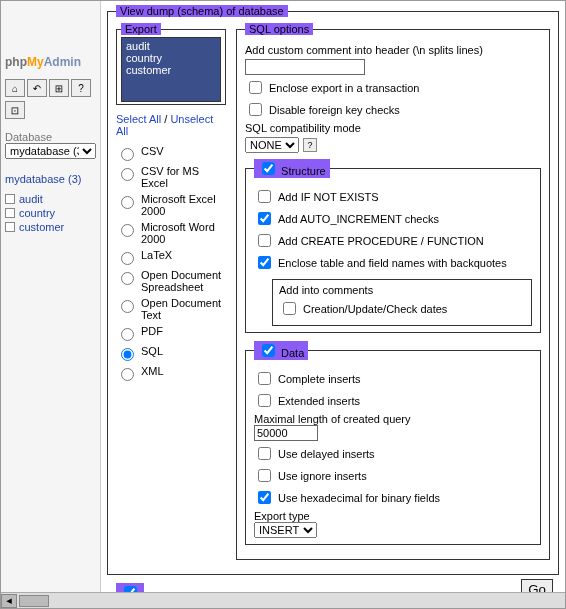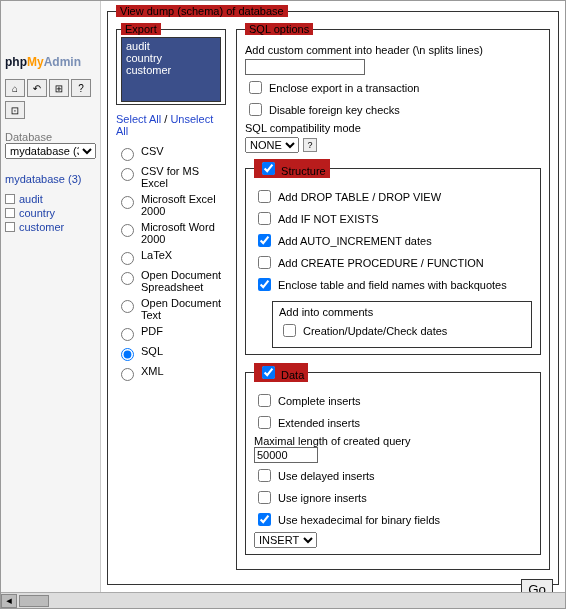--- a/index.html
+++ b/index.html
@@ -1,34 +1,34 @@
 <!DOCTYPE html>
 <html><head>
 <meta charset="utf-8">
 <style>
 * { box-sizing: border-box; }
 body { margin:0; font-family: Tahoma, Arial, sans-serif; font-size:11px; color:#000; background:#fff; }
 .app { display:flex; width:566px; height:609px; border:1px solid #999; position:relative; }
 .sidebar { width:100px; background:#f5f5f5; border-right:1px solid #ccc; padding:4px; }
 .logo { font-size:12px; font-weight:bold; }
-.logo .php { color:#0f172a; }
+.logo .php { color:#737373; }
 .logo .my { color:#ff9900; }
 .logo .admin { color:#7a8fb5; }
 .icon-row { display:flex; gap:2px; margin:10px 0 4px; flex-wrap:wrap; }
 .icon-btn { width:20px; height:18px; border:1px solid #888; background:#eee; display:flex; align-items:center; justify-content:center; font-size:10px; }
 .section-title { text-align:left; color:#777; margin-top:12px; }
 select.dbsel { width:100%; font-size:11px; }
 .dbname { color:#2244aa; margin-top:14px; display:block; }
 .tbl-list { margin-top:8px; }
 .tbl-item { display:flex; align-items:center; gap:4px; margin:2px 0; }
 .tbl-icon { width:10px; height:10px; border:1px solid #888; background:#fff; display:inline-block; }
 .tbl-link { color:#2244aa; cursor:pointer; }
 .main { flex:1; overflow:auto; padding:4px 6px 40px; position:relative; }
 fieldset { border:1px solid #333; margin:0 0 8px; padding:6px 8px; }
-legend { padding:0 4px; background:#b91c1c; }
+legend { padding:0 4px; background:#8b5cf6; }
 .top-flex { display:flex; gap:10px; align-items:flex-start; }
 .export-col { width:110px; }
 .listbox { width:100%; height:65px; background:#3b4f8a; color:#fff; border:1px solid #333; padding:2px; font-size:11px; overflow:hidden; }
 .listbox .li { padding:0 2px; }
 .selun a { color:#2244cc; text-decoration:none; }
 .radio-line { margin:4px 0; display:flex; align-items:flex-start; gap:4px; }
 .opts-col { flex:1; }
 .field-row { margin:3px 0; display:flex; align-items:center; gap:4px; }
 input[type=text] { font-size:11px; padding:1px 2px; border:1px solid #666; }
 select { font-size:11px; }
@@ -153,29 +153,25 @@
           <div class="field-row">SQL compatibility mode</div>
           <div class="field-row">
             <select><option>NONE</option></select>
             <span class="help-icon">?</span>
           </div>
 
           <fieldset class="sub-fs">
             <legend><input type="checkbox" checked="" style=""> <span>Structure</span></legend>
             <div class="field-row">
                   <input type="checkbox" style="">
-                  <span>Add DROP TABLE / DROP VIEW</span>
-                </div>
-            <div class="field-row">
-                  <input type="checkbox" style="">
                   <span>Add IF NOT EXISTS</span>
                 </div>
             <div class="field-row">
                   <input type="checkbox" checked="" style="">
-                  <span>Add AUTO_INCREMENT dates</span>
+                  <span>Add AUTO_INCREMENT checks</span>
                 </div>
             <div class="field-row">
                   <input type="checkbox" style="">
                   <span>Add CREATE PROCEDURE / FUNCTION</span>
                 </div>
             <div class="field-row">
                   <input type="checkbox" checked="" style="">
                   <span>Enclose table and field names with backquotes</span>
                 </div>
             <div class="indent-box">
@@ -204,20 +200,21 @@
                   <span>Use delayed inserts</span>
                 </div>
             <div class="field-row">
                   <input type="checkbox" style="">
                   <span>Use ignore inserts</span>
                 </div>
             <div class="field-row">
                   <input type="checkbox" checked="" style="">
                   <span>Use hexadecimal for binary fields</span>
                 </div>
+            <div>Export type</div>
             <select><option>INSERT</option></select>
           </fieldset>
         </fieldset>
       </div>
     </div>
   </fieldset>
 
   <fieldset>
     <legend><input type="checkbox" checked="" style=""> </legend>
 

